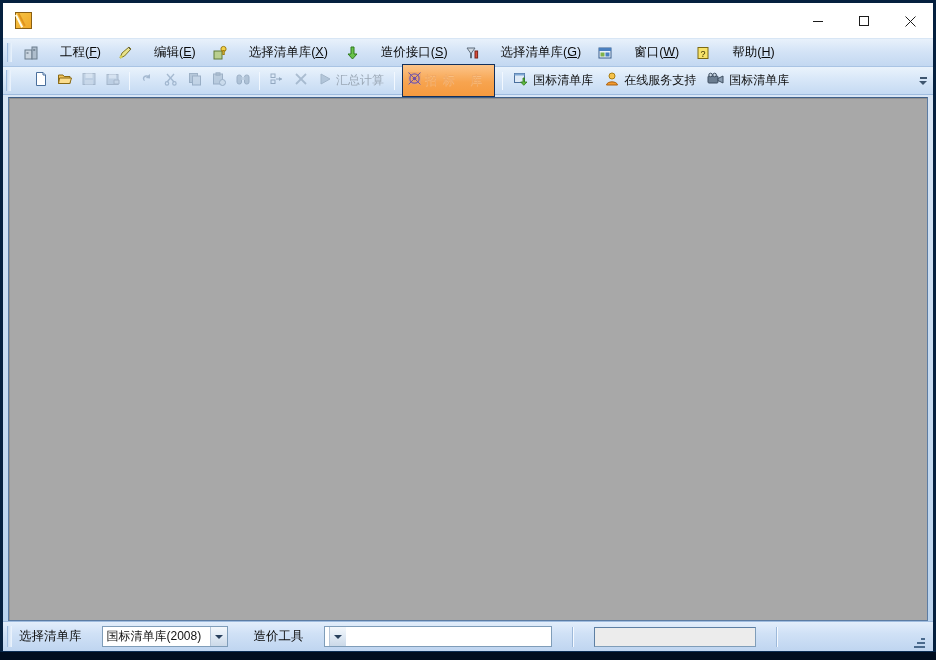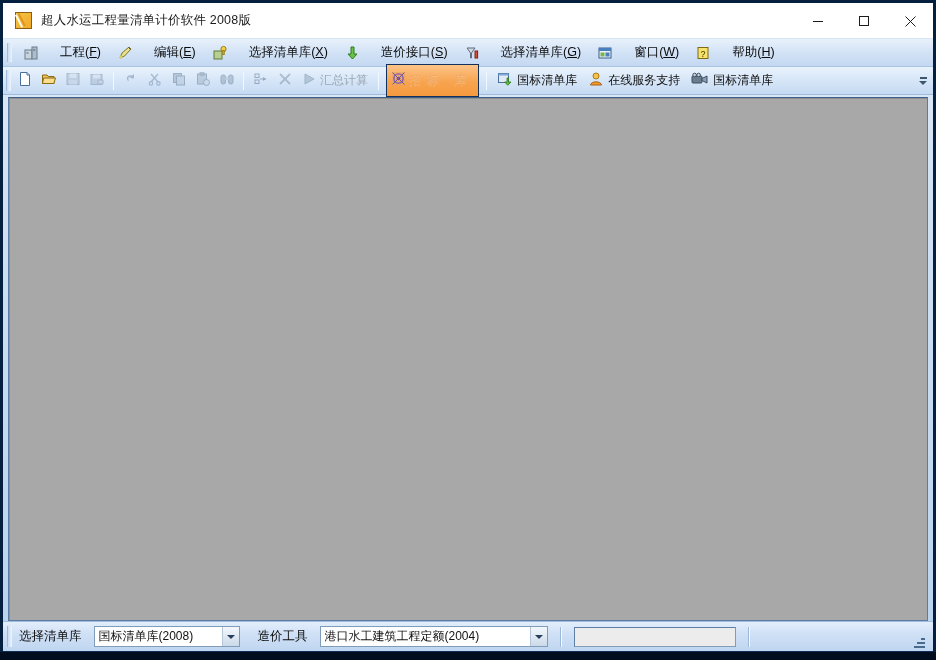--- a/index.html
+++ b/index.html
@@ -104,21 +104,21 @@
     cursor: default;
   }
   .menu-ico { width: 16px; height: 16px; flex: none; }
   .mi-label u { text-decoration: underline; }
 
   
   #toolbar {
     height: 28px; min-height: 28px;
     display: flex;
     align-items: center;
-    padding-left: 10px;
+    padding-left: 26px;
     background: linear-gradient(to bottom,#eaf3fc 0%, #d8e7f8 45%, #c5daf2 100%);
     border-bottom: 1px solid #9fbcdf;
     position: relative;
     gap: 1px;
   }
   #toolbar::before {
     content:"";
     position:absolute; left:3px; top:3px; bottom:3px;
     width:4px;
     background: linear-gradient(to right,#cadcf2,#eef5fd);
@@ -194,21 +194,21 @@
   }
 
   
   #status-bar {
     height: 30px; min-height: 30px;
     display: flex;
     align-items: center;
     padding: 0 6px 0 10px;
     background: linear-gradient(to bottom,#e3eefb 0%, #d0e1f6 40%, #bfd5f0 100%);
     border-top: 1px solid #9fbcdf;
-    gap: 12px;
+    gap: 20px;
     position: relative;
   }
   #status-bar::before {
     content:"";
     position:absolute; left:4px; top:4px; bottom:4px;
     width:4px;
     background: linear-gradient(to right,#cadcf2,#eef5fd);
     border-left:1px solid #9fbcdf;
   }
   .sb-label {
@@ -222,21 +222,21 @@
     background: #ffffff;
     border: 1px solid #7f9db9;
     display: flex;
     align-items: center;
     font-size: 12px;
     color: #111;
     padding-left: 4px;
     position: relative;
     cursor: default;
   }
-  #combo-list-library { width: 146px; }
+  #combo-list-library { width: 126px; }
   #combo-quota-library { width: 228px; }
   .sb-combo .combo-value {
     flex: 1;
     white-space: nowrap;
     overflow: hidden;
   }
   .combo-arrow {
     width: 17px;
     height: 19px;
     background: linear-gradient(to bottom,#f4f8fc,#dfe9f4 50%,#cbd9e8);
@@ -280,21 +280,20 @@
   #resize-grip .g2 { width:8px; }
   #resize-grip .g3 { width:11px; }
 </style>
 </head>
 <body>
 
 <div id="app-window">
 
   <div id="title-bar">
     <div id="title-icon"></div>
-    <div id="title-text">超人水运工程量清单计价软件 2008版</div>
 
     <div id="window-controls">
       <div class="win-btn">
         <svg width="12" height="12" viewBox="0 0 12 12">
           <line x1="1" y1="6.5" x2="11" y2="6.5" stroke="#1c1c1c" stroke-width="1"></line>
         </svg>
       </div>
       <div class="win-btn">
         <svg width="12" height="12" viewBox="0 0 12 12">
           <rect x="1.5" y="1.5" width="9" height="9" fill="none" stroke="#1c1c1c" stroke-width="1"></rect>
@@ -573,21 +572,20 @@
     <div class="sb-combo" id="combo-list-library">
       <span class="combo-value">国标清单库(2008)</span>
       <span class="combo-arrow">
           <i></i>
         </span>
     </div>
 
     <span class="sb-label">造价工具</span>
 
     <div class="sb-combo" id="combo-quota-library">
-      <span class="combo-value">港口水工建筑工程定额(2004)</span>
       <span class="combo-arrow">
           <i></i>
         </span>
     </div>
 
     <span class="sb-div"></span>
 
     <input id="status-input" type="text" value="" placeholder="" style="">
 
     <span class="sb-div"></span>

